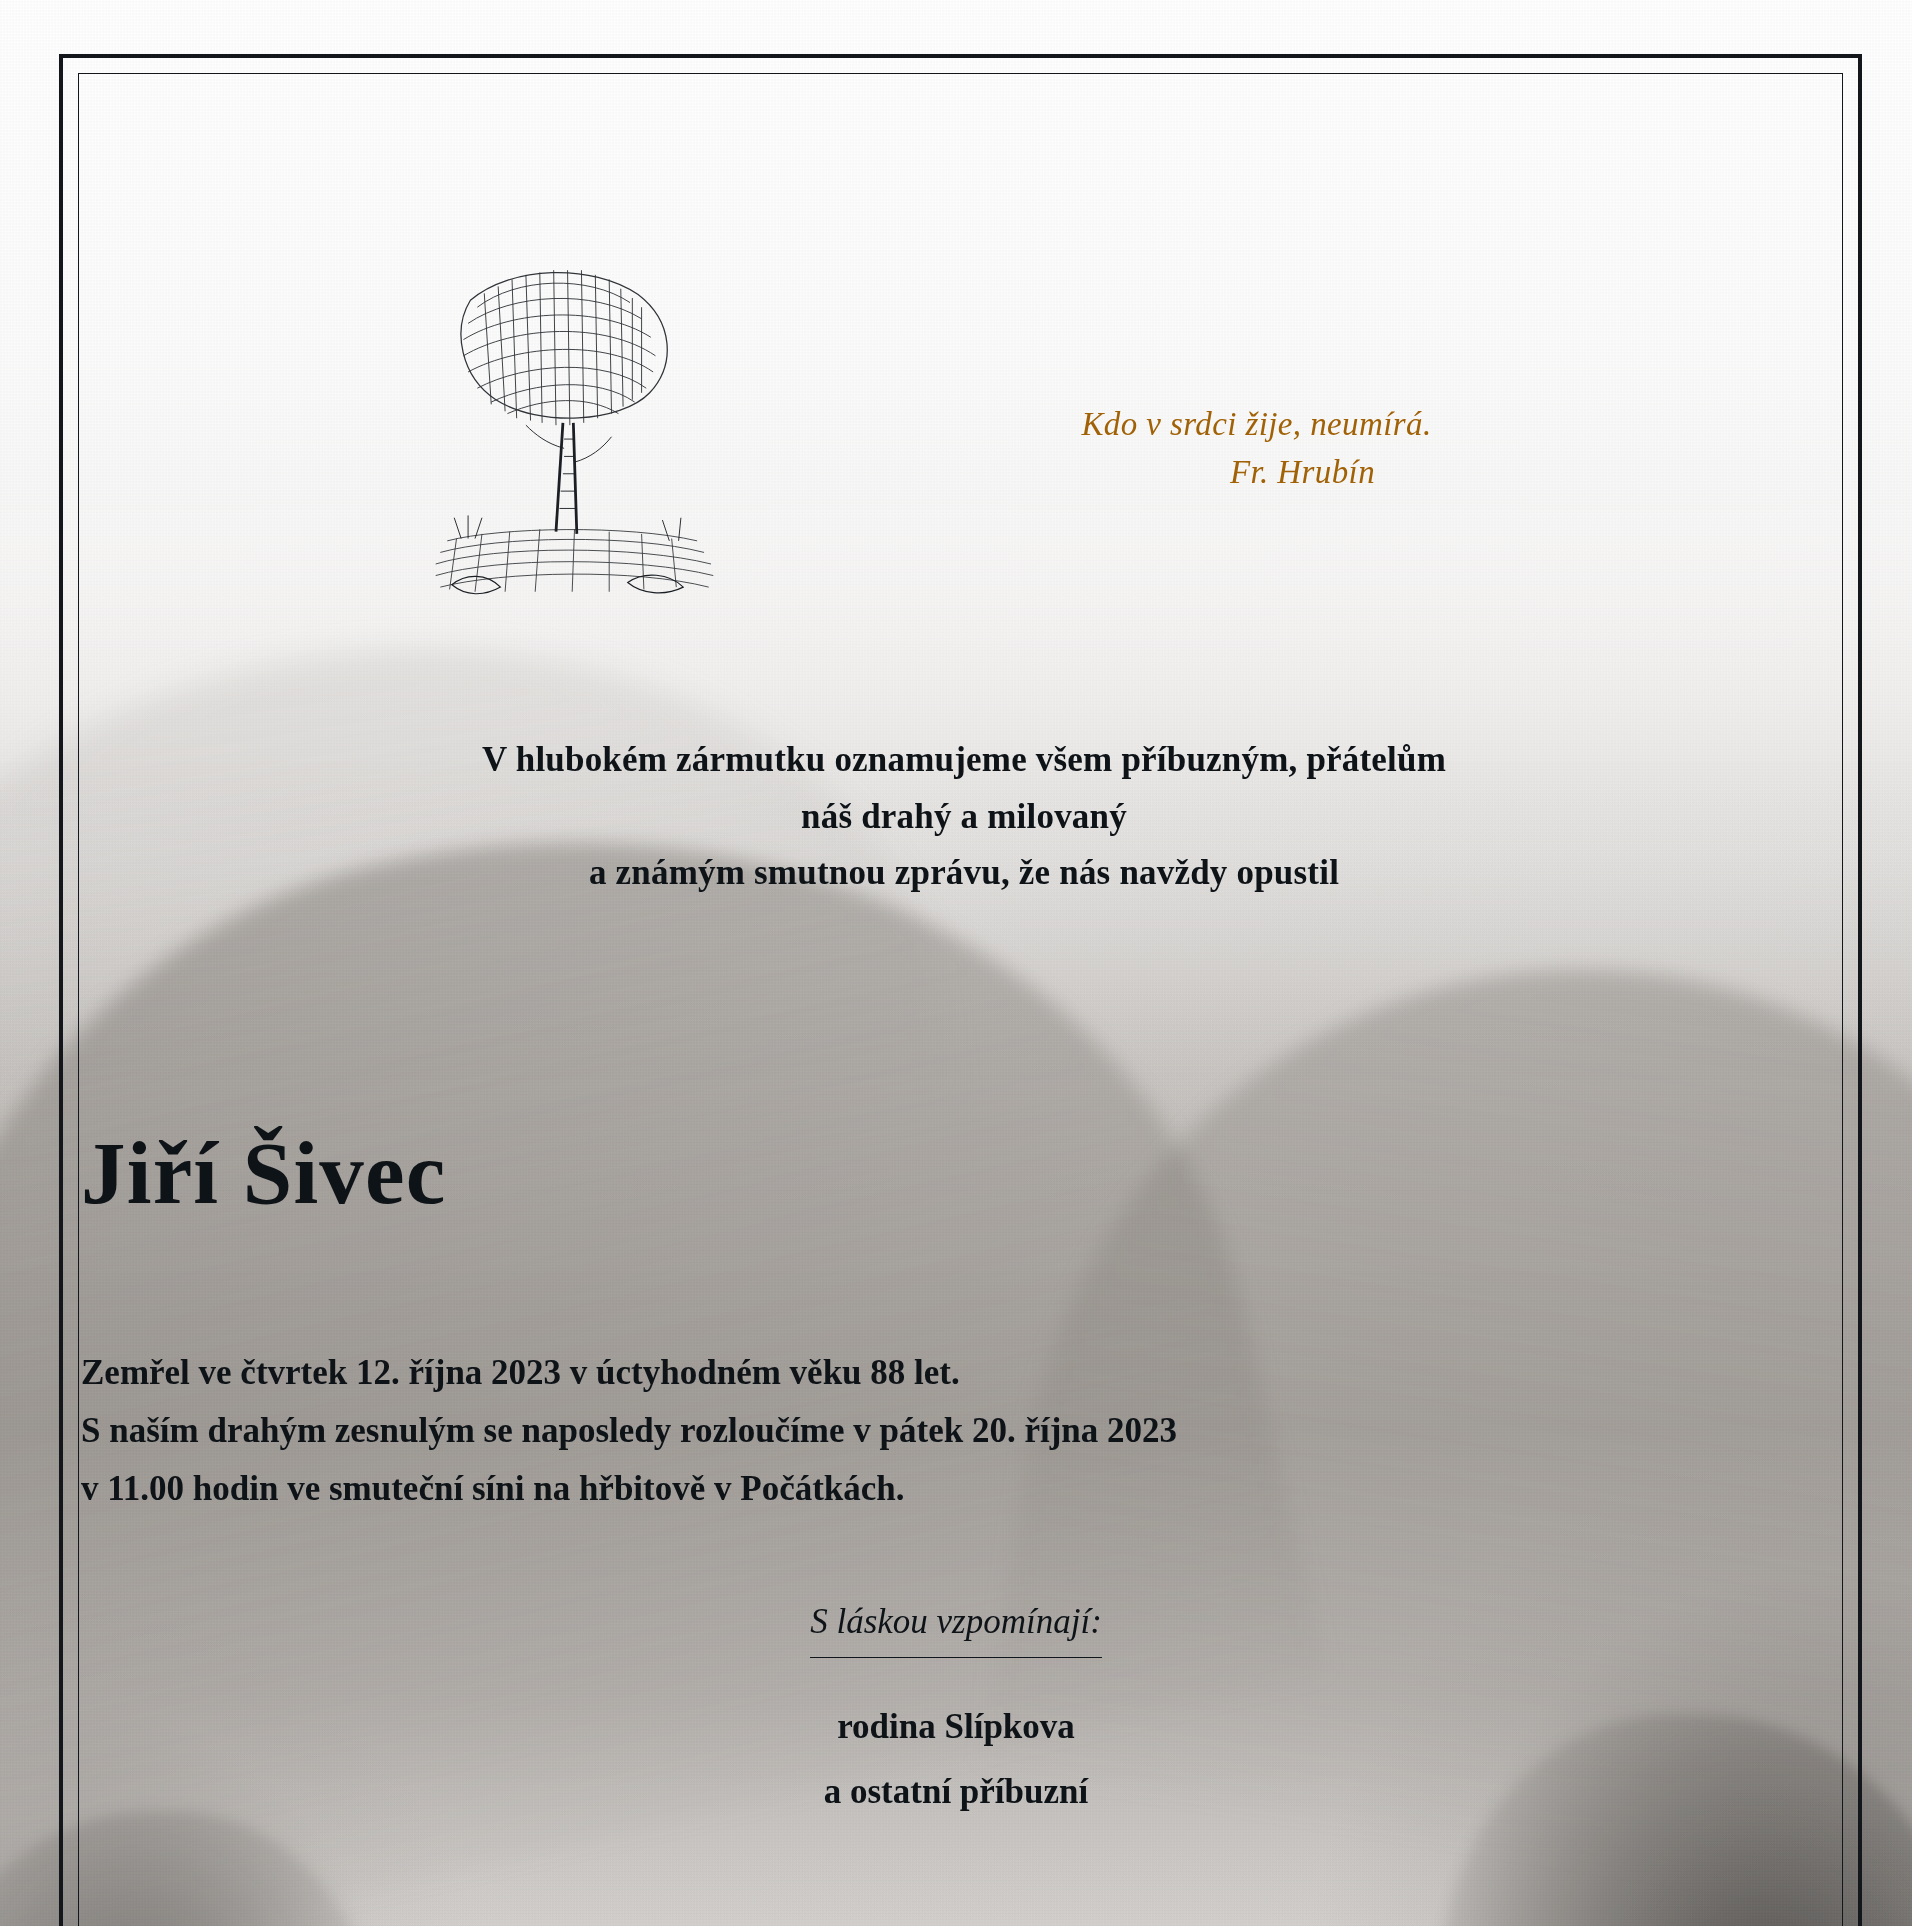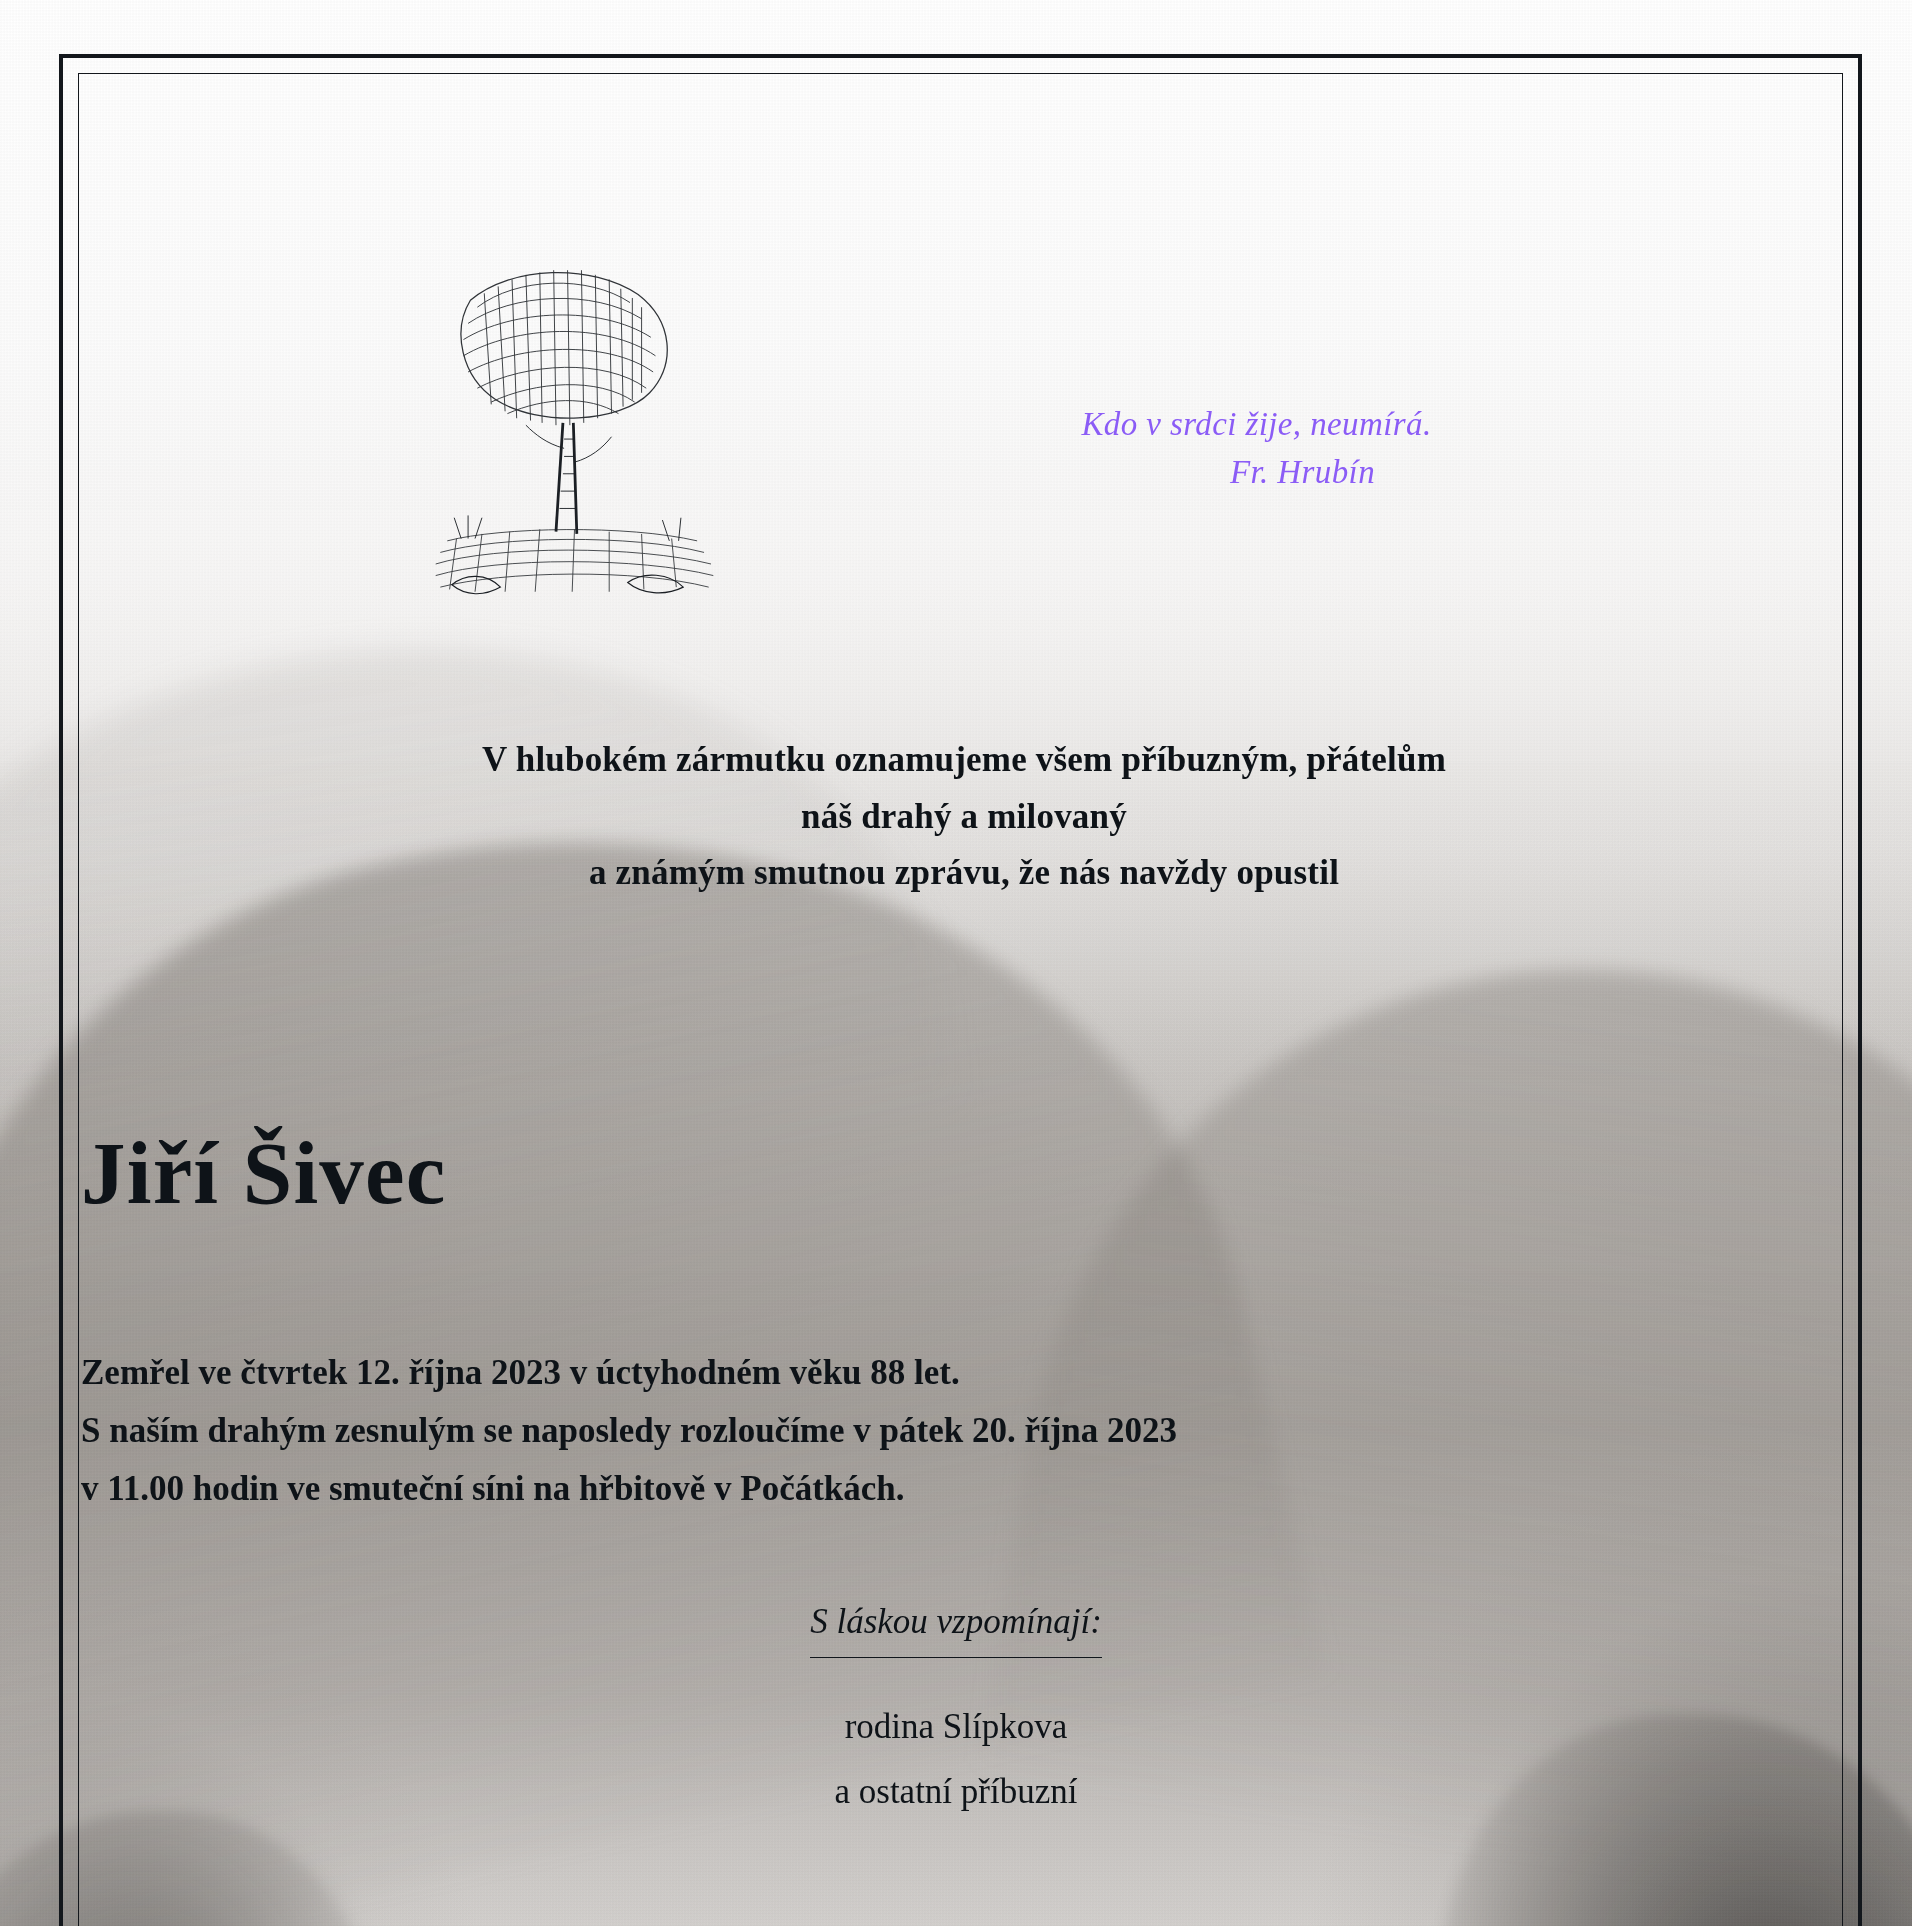--- a/index.html
+++ b/index.html
@@ -171,21 +171,21 @@
   .quote {
     position: absolute;
     left: 713px;
     top: 324px;
     width: 925px;
     text-align: center;
     font-style: italic;
     font-size: 33px;
     line-height: 1.45;
     letter-spacing: 0.4px;
-    color: #8b5cf6;
+    color: #a16207;
   }
   .quote .author {
     display: block;
     margin-left: 92px;
   }
 
   .announce {
     position: absolute;
     left: 8px;
     top: 655px;
@@ -242,21 +242,21 @@
     border-bottom: 1.5px solid #11161c;
     padding-bottom: 16px;
   }
 
   .mourners {
     position: absolute;
     left: 0;
     top: 1618px;
     width: 1750px;
     text-align: center;
-    font-weight: normal;
+    font-weight: bold;
     font-size: 35px;
     line-height: 1.85;
   }
 </style>
 </head>
 <body>
 
 <div class="page">
 
   <div class="bg-photo">

